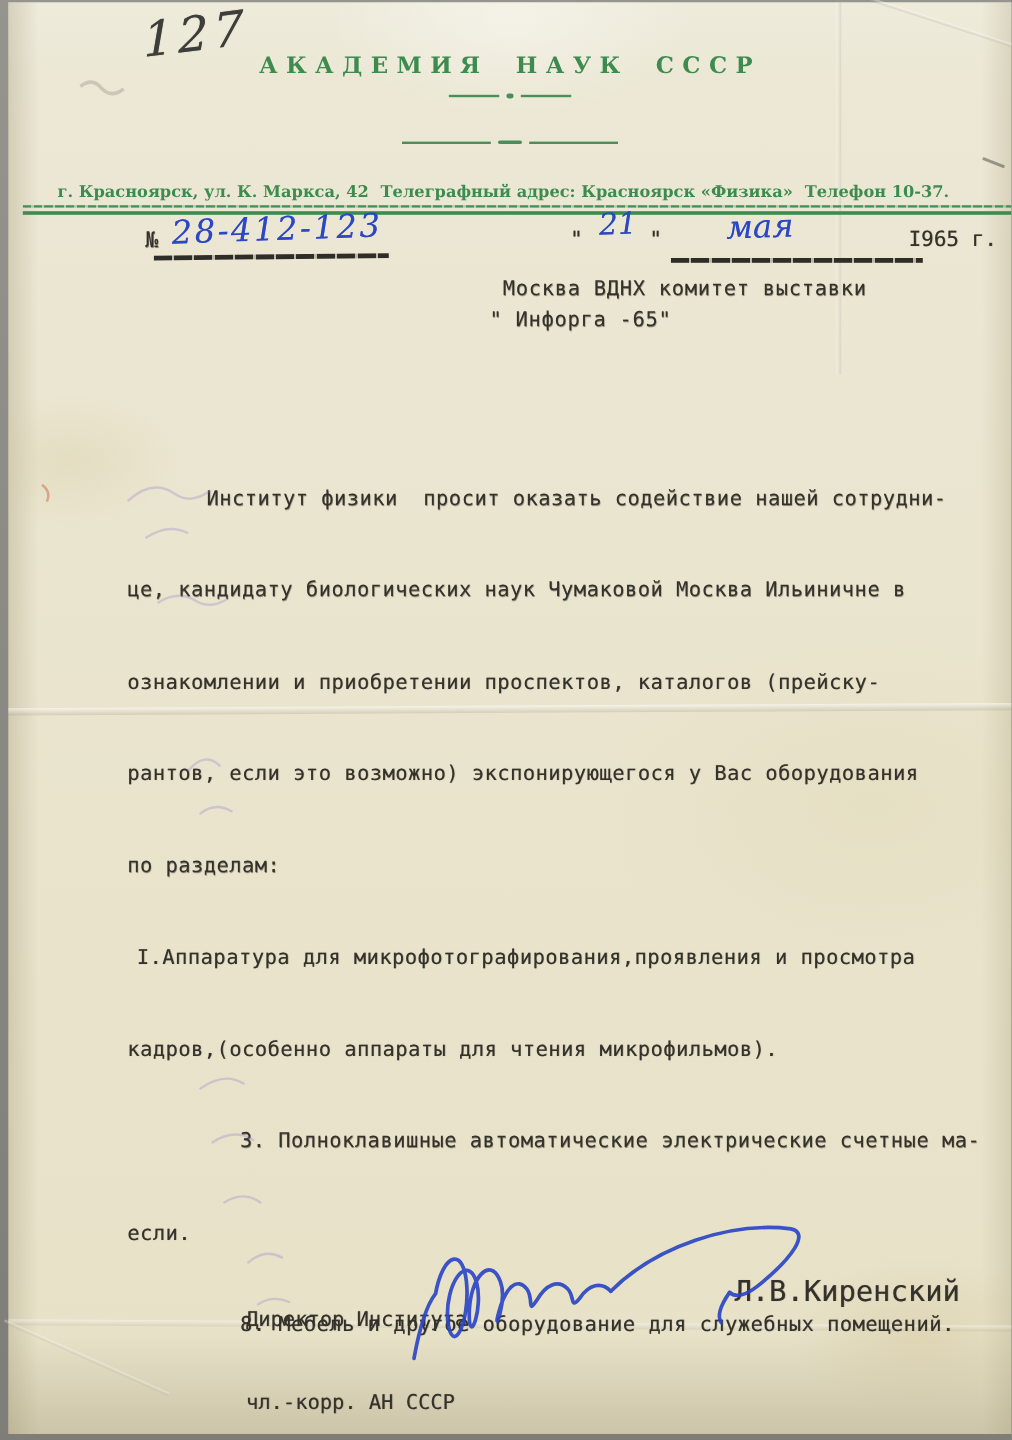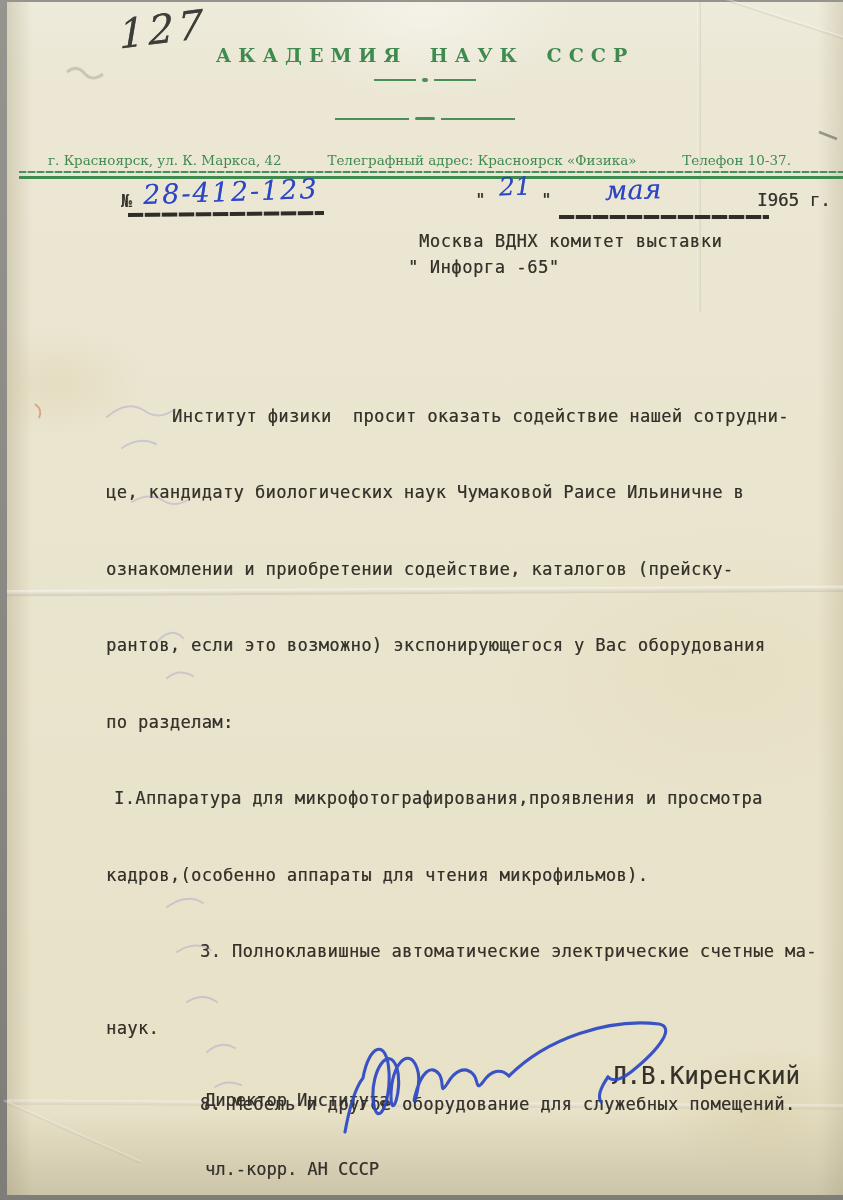--- a/index.html
+++ b/index.html
@@ -46,21 +46,21 @@
   .orn{left:0;width:100%;display:flex;justify-content:center;align-items:center;gap:6px;}
   .orn1{top:76px;}
   .orn2{top:115px;}
   .orn .bar{height:2px;background:#4a8f58;}
   .orn1 .bar{width:42px;}
   .orn2 .bar{width:74px;}
   .orn .dot{width:6px;height:4px;background:#4a8f58;border-radius:2px;}
   .orn2 .dot{width:20px;height:3px;}
   .addr-row{top:150px;left:0;width:100%;display:flex;justify-content:space-between;
     padding:0 52px 0 41px;box-sizing:border-box;font-family:"DejaVu Serif",serif;
-    font-weight:normal;font-size:13.5px;white-space:pre;}
+    font-weight:bold;font-size:13.5px;white-space:pre;}
   .rule{left:12px;right:0;}
   .rule1{top:169px;height:2px;background:repeating-linear-gradient(90deg,#48905a 0 7px,rgba(72,144,90,.35) 7px 9px);}
   .rule2{top:174px;height:3px;background:#3f8a4e;}
 
   
   .mono17{font-size:17.5px;}
   .hand{font-family:"DejaVu Serif",serif;font-style:italic;color:#2b47c5;
     text-shadow:0 0 .5px rgba(43,71,197,.6);transform:rotate(-2deg);}
   .ref-no{left:114px;top:188px;font-size:18px;}
   .ref-num{left:136px;top:174px;font-size:27px;letter-spacing:2px;}
@@ -132,28 +132,28 @@
     <div class="abs typed mono17 q2">"</div>
     <div class="abs under under2"></div>
     <div class="abs hand month">мая</div>
     <div class="abs typed year mono17">I965 г.</div>
 
     <div class="abs typed rcpt1">Москва ВДНХ комитет выставки</div>
     <div class="abs typed rcpt2">" Инфорга -65"</div>
 
     <div class="abs typed body-text">
       <div class="ln ind-para">Институт физики  просит оказать содействие нашей сотрудни-</div>
-      <div class="ln">це, кандидату биологических наук Чумаковой Раисе Ильиничне в</div>
-      <div class="ln">ознакомлении и приобретении содействие, каталогов (прейску-</div>
+      <div class="ln">це, кандидату биологических наук Чумаковой Москва Ильиничне в</div>
+      <div class="ln">ознакомлении и приобретении проспектов, каталогов (прейску-</div>
       <div class="ln">рантов, если это возможно) экспонирующегося у Вас оборудования</div>
       <div class="ln">по разделам:</div>
       <div class="ln ind-item1">I.Аппаратура для микрофотографирования,проявления и просмотра</div>
       <div class="ln">кадров,(особенно аппараты для чтения микрофильмов).</div>
       <div class="ln ind-num">3. Полноклавишные автоматические электрические счетные ма-</div>
-      <div class="ln">наук.</div>
+      <div class="ln">если.</div>
       <div class="ln ind-num">8. Мебель и другое оборудование для служебных помещений.</div>
       
       
       
       
       
       
       
     </div>
 

